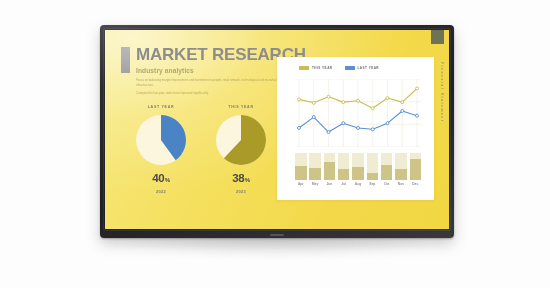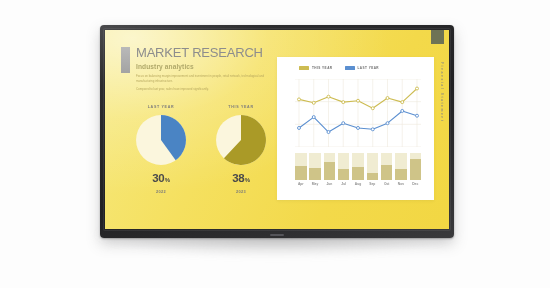--- a/index.html
+++ b/index.html
@@ -119,22 +119,22 @@
   #title-accent {
     width: 9px;
     height: 26px;
     background: linear-gradient(180deg, #b9b9b9 0%, #a3a3a3 100%);
     margin-right: 6px;
     margin-top: 1px;
     flex: none;
   }
   #title-text-wrap { flex: 1; }
   #slide-title {
-    font-size: 13px;
-    font-weight: 400;
+    font-size: 17px;
+    font-weight: 700;
     color: #8d8d8d;
     letter-spacing: -0.2px;
     line-height: 1.0;
     margin: 0;
     white-space: nowrap;
   }
   #slide-subtitle {
     font-size: 6.6px;
     font-weight: 600;
     color: #b0a96a;
@@ -304,21 +304,21 @@
       <div id="pies">
 
         <div class="pie-block">
           <div class="pie-caption">LAST YEAR</div>
           <div class="pie-svg-wrap">
             <svg width="52" height="52" viewBox="0 0 100 100">
               <circle cx="50" cy="50" r="48" fill="#fbf6dd"></circle>
               <path d="M50,50 L50,2 A48,48 0 0,1 78.21,88.83 Z" fill="#4a84c4"></path>
             </svg>
           </div>
-          <div class="pie-value"><span>30</span><span class="pct">%</span></div>
+          <div class="pie-value"><span>40</span><span class="pct">%</span></div>
           <div class="pie-year">2022</div>
         </div>
 
         <div class="pie-block">
           <div class="pie-caption">THIS YEAR</div>
           <div class="pie-svg-wrap">
             <svg width="52" height="52" viewBox="0 0 100 100">
               <circle cx="50" cy="50" r="48" fill="#fbf6dd"></circle>
               <path d="M50,50 L50,2 A48,48 0 1,1 17.14,84.99 Z" fill="#aa9a27"></path>
             </svg>

